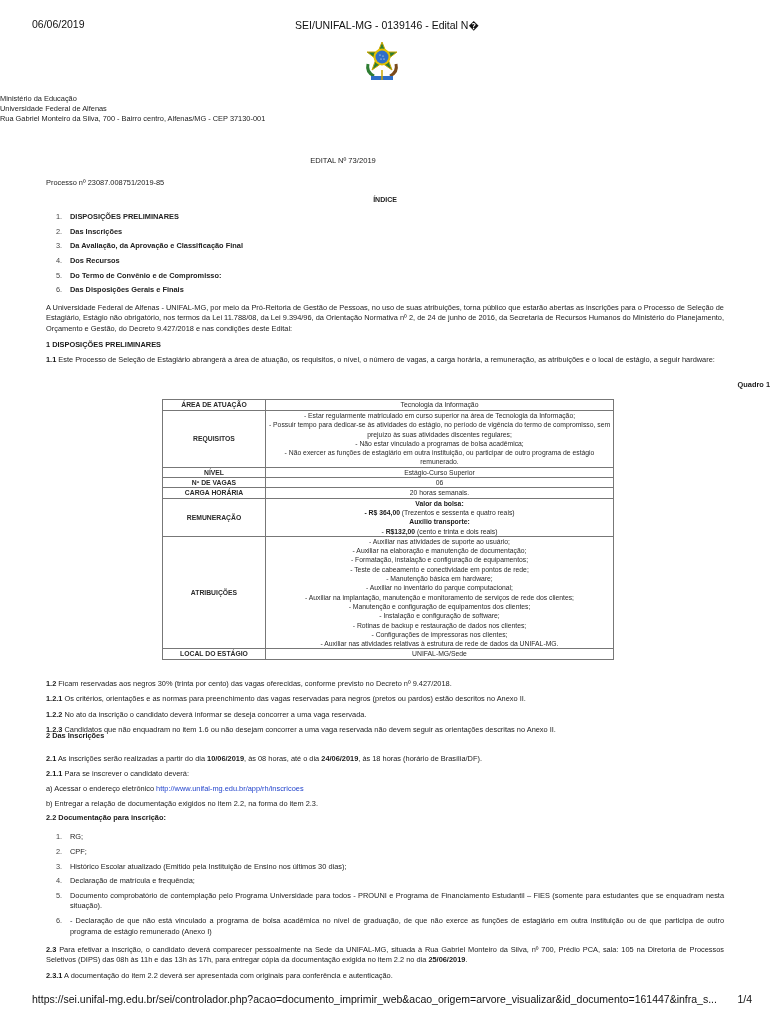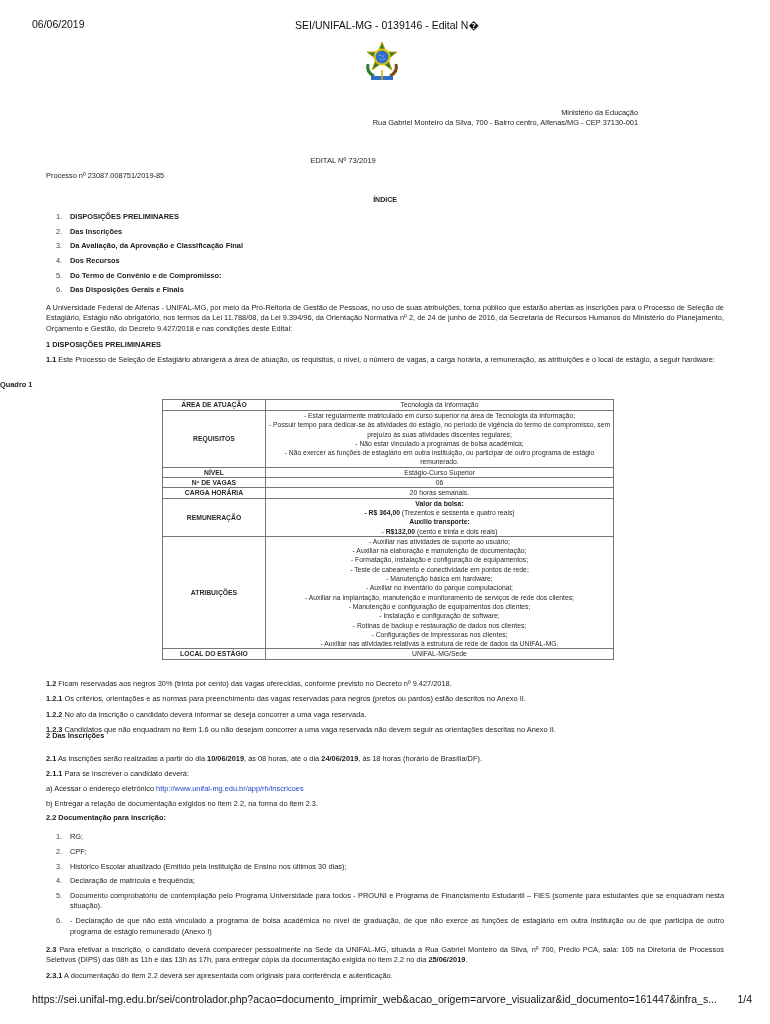--- a/index.html
+++ b/index.html
@@ -9,33 +9,33 @@
   .print-header { position: absolute; top: 18px; left: 0; width: 770px; height: 14px; font-family: "Liberation Sans", sans-serif; font-size: 10.5px; color: #111; }
   .print-header .date { position: absolute; left: 32px; top: 0; }
   .print-header .title { position: absolute; left: 0; width: 770px; text-align: center; top: 0; padding-left: 4px; }
 
   .print-footer { position: absolute; top: 993px; left: 32px; width: 712px; font-size: 10.5px; color: #111; }
   .print-footer .url { position: absolute; left: 0; top: 0; white-space: nowrap; }
   .print-footer .page { position: absolute; right: -8px; top: 0; }
 
   .coat { position: absolute; left: 362px; top: 40px; width: 40px; height: 46px; }
 
-  .ministry { position: absolute; top: 108px; left: 0; width: 638px; text-align: right; font-size: 7.4px; line-height: 10.2px; color: #222; }
+  .ministry { position: absolute; top: 94px; left: 0; width: 638px; text-align: left; font-size: 7.4px; line-height: 10.2px; color: #222; }
   .edital-title { position: absolute; top: 156px; left: 0; width: 686px; text-align: center; font-size: 7.6px; color: #222; }
-  .processo { position: absolute; top: 171px; left: 46px; font-size: 7.4px; text-align: right; }
+  .processo { position: absolute; top: 178px; left: 46px; font-size: 7.4px; text-align: right; }
   .indice-title { position: absolute; top: 196px; left: 0; width: 770px; text-align: center; font-size: 7px; font-weight: bold; }
 
   .indice { position: absolute; top: 212px; left: 56px; list-style: none; }
   .indice li { height: 14.7px; font-size: 7.4px; font-weight: bold; display: flex; }
   .indice li .num { width: 14px; font-weight: normal; color: #444; }
 
   .p-abs { position: absolute; left: 46px; width: 678px; font-size: 7.4px; line-height: 10.3px; text-align: justify; }
   b { font-weight: bold; color: #1a1a1a; }
 
-  .quadro-title { position: absolute; top: 380px; left: 0; width: 770px; text-align: left; font-size: 7.4px; font-weight: bold; }
+  .quadro-title { position: absolute; top: 380px; left: 0; width: 770px; text-align: right; font-size: 7.4px; font-weight: bold; }
 
   table.quadro { position: absolute; left: 162px; top: 399px; width: 452px; border-collapse: collapse; font-size: 6.8px; line-height: 9.3px; color: #2a2a2a; }
   table.quadro td { border: 1.5px solid #777; text-align: center; vertical-align: middle; padding: 0 2px; }
   table.quadro td.lbl { width: 103px; font-weight: bold; }
   table.quadro .ln { display: block; }
 
   .link { color: #2244cc; }
 
   .doclist { position: absolute; left: 56px; list-style: none; font-size: 7.4px; line-height: 10.3px; }
   .doclist li { display: flex; margin-bottom: 4.5px; }
@@ -59,20 +59,21 @@
   <circle cx="19" cy="19" r="0.6" fill="#fff"></circle>
     <circle cx="22" cy="19" r="0.6" fill="#fff"></circle>
   <path d="M6,24 Q4,32 12,36" stroke="#2e7d32" stroke-width="3" fill="none"></path>
   <path d="M34,24 Q36,32 28,36" stroke="#7a4a1a" stroke-width="3" fill="none"></path>
   <rect x="9" y="36" width="22" height="4" fill="#2f6fc9"></rect>
   <line x1="20" y1="30" x2="20" y2="40" stroke="#c9a600" stroke-width="1.5"></line>
 </svg>
 
 <div class="ministry">
   <div>Ministério da Educação</div>
+  <div>Universidade Federal de Alfenas</div>
   <div>Rua Gabriel Monteiro da Silva, 700 - Bairro centro, Alfenas/MG - CEP 37130-001</div>
 </div>
 
 <div class="edital-title">EDITAL Nº 73/2019</div>
 <div class="processo">Processo nº 23087.008751/2019-85</div>
 <div class="indice-title">ÍNDICE</div>
 
 <ol class="indice">
   <li>
       <span class="num">1.</span>

